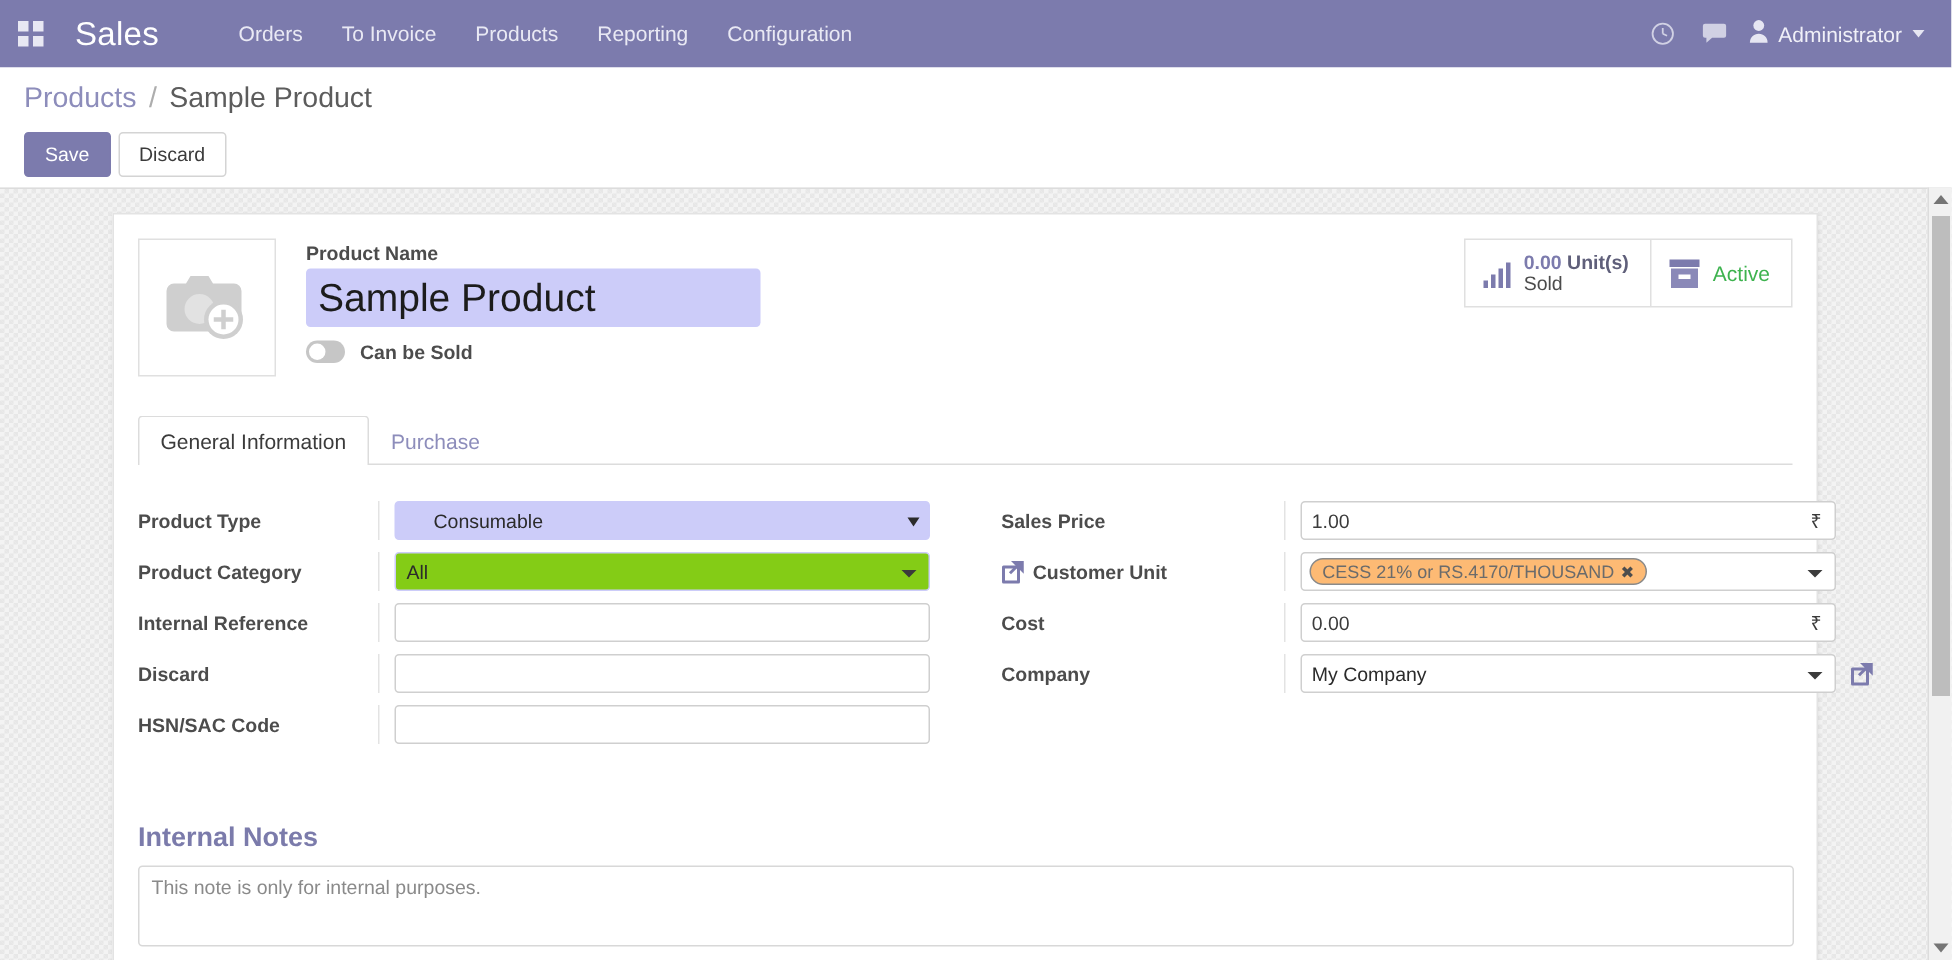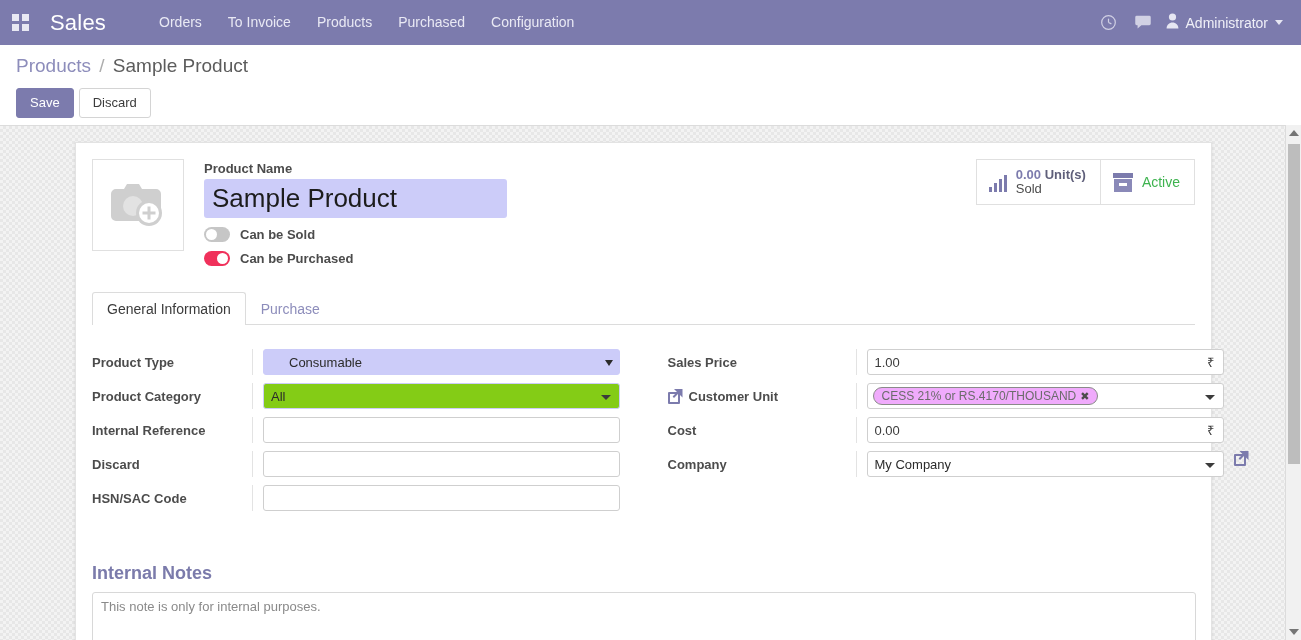--- a/index.html
+++ b/index.html
@@ -415,21 +415,21 @@
   }
   .tag {
     display: inline-flex;
     align-items: center;
     gap: 4px;
     border: 1px solid #8a8a8a;
     border-radius: 11px;
     padding: 1px 8px;
     font-size: 12px;
     color: #6b6b6b;
-    background: #f0abfc;
+    background: #fdba74;
     white-space: nowrap;
     cursor: pointer;
   }
   .tag-x { font-size: 11px; color: #4d4d4d; }
   .ext-link {
     width: 15px; height: 15px;
     position: relative;
     flex: none;
     cursor: pointer;
   }
@@ -527,21 +527,21 @@
         <i></i>
         <i></i>
     </span>
   </div>
   <div class="brand">Sales</div>
 
   <div class="nav-items">
     <div class="nav-item">Orders</div>
     <div class="nav-item">To Invoice</div>
     <div class="nav-item">Products</div>
-    <div class="nav-item">Purchased</div>
+    <div class="nav-item">Reporting</div>
     <div class="nav-item">Configuration</div>
   </div>
 
   <div class="nav-right">
     <div class="nav-ico">
       <svg width="17" height="17" viewBox="0 0 20 20" aria-hidden="true">
         <circle cx="10" cy="10" r="8" fill="none" stroke="#e0e0ee" stroke-width="1.4"></circle>
         <line x1="10" y1="10" x2="10" y2="5.5" stroke="#e0e0ee" stroke-width="1.4"></line>
         <line x1="10" y1="10" x2="13.4" y2="11.6" stroke="#e0e0ee" stroke-width="1.4"></line>
       </svg>
@@ -628,26 +628,20 @@
       <div class="header-fields">
         <span class="field-label-top">Product Name</span>
         <input class="name-input" type="text" value="Sample Product" style="">
 
         <div class="toggle-row">
           <span class="toggle off">
               <span class="knob"></span>
             </span>
           <span class="toggle-label">Can be Sold</span>
         </div>
-        <div class="toggle-row">
-          <span class="toggle on">
-              <span class="knob"></span>
-            </span>
-          <span class="toggle-label">Can be Purchased</span>
-        </div>
       </div>
     </div>
 
     <div class="tabs">
       <div class="tab active">General Information</div>
       <div class="tab inactive">Purchase</div>
     </div>
 
     <div class="form-cols">
 
@@ -740,21 +734,21 @@
               <span>0.00</span>
               <span class="currency">₹</span>
             </div>
           </div>
         </div>
 
         <div class="frow">
           <div class="flabel">
             <span>Company</span>
           </div>
-          <div class="fctrl" style="display:flex;">
+          <div class="fctrl" style="display:flex;align-items:center;">
             <div class="m2o plain">
               <span>My Company</span>
               <span class="caret-thin"></span>
             </div>
             <span class="ext-link ext-after">
               <span class="lbox"></span>
                 <span class="lstem"></span>
                 <span class="larrow"></span>
             </span>
           </div>

